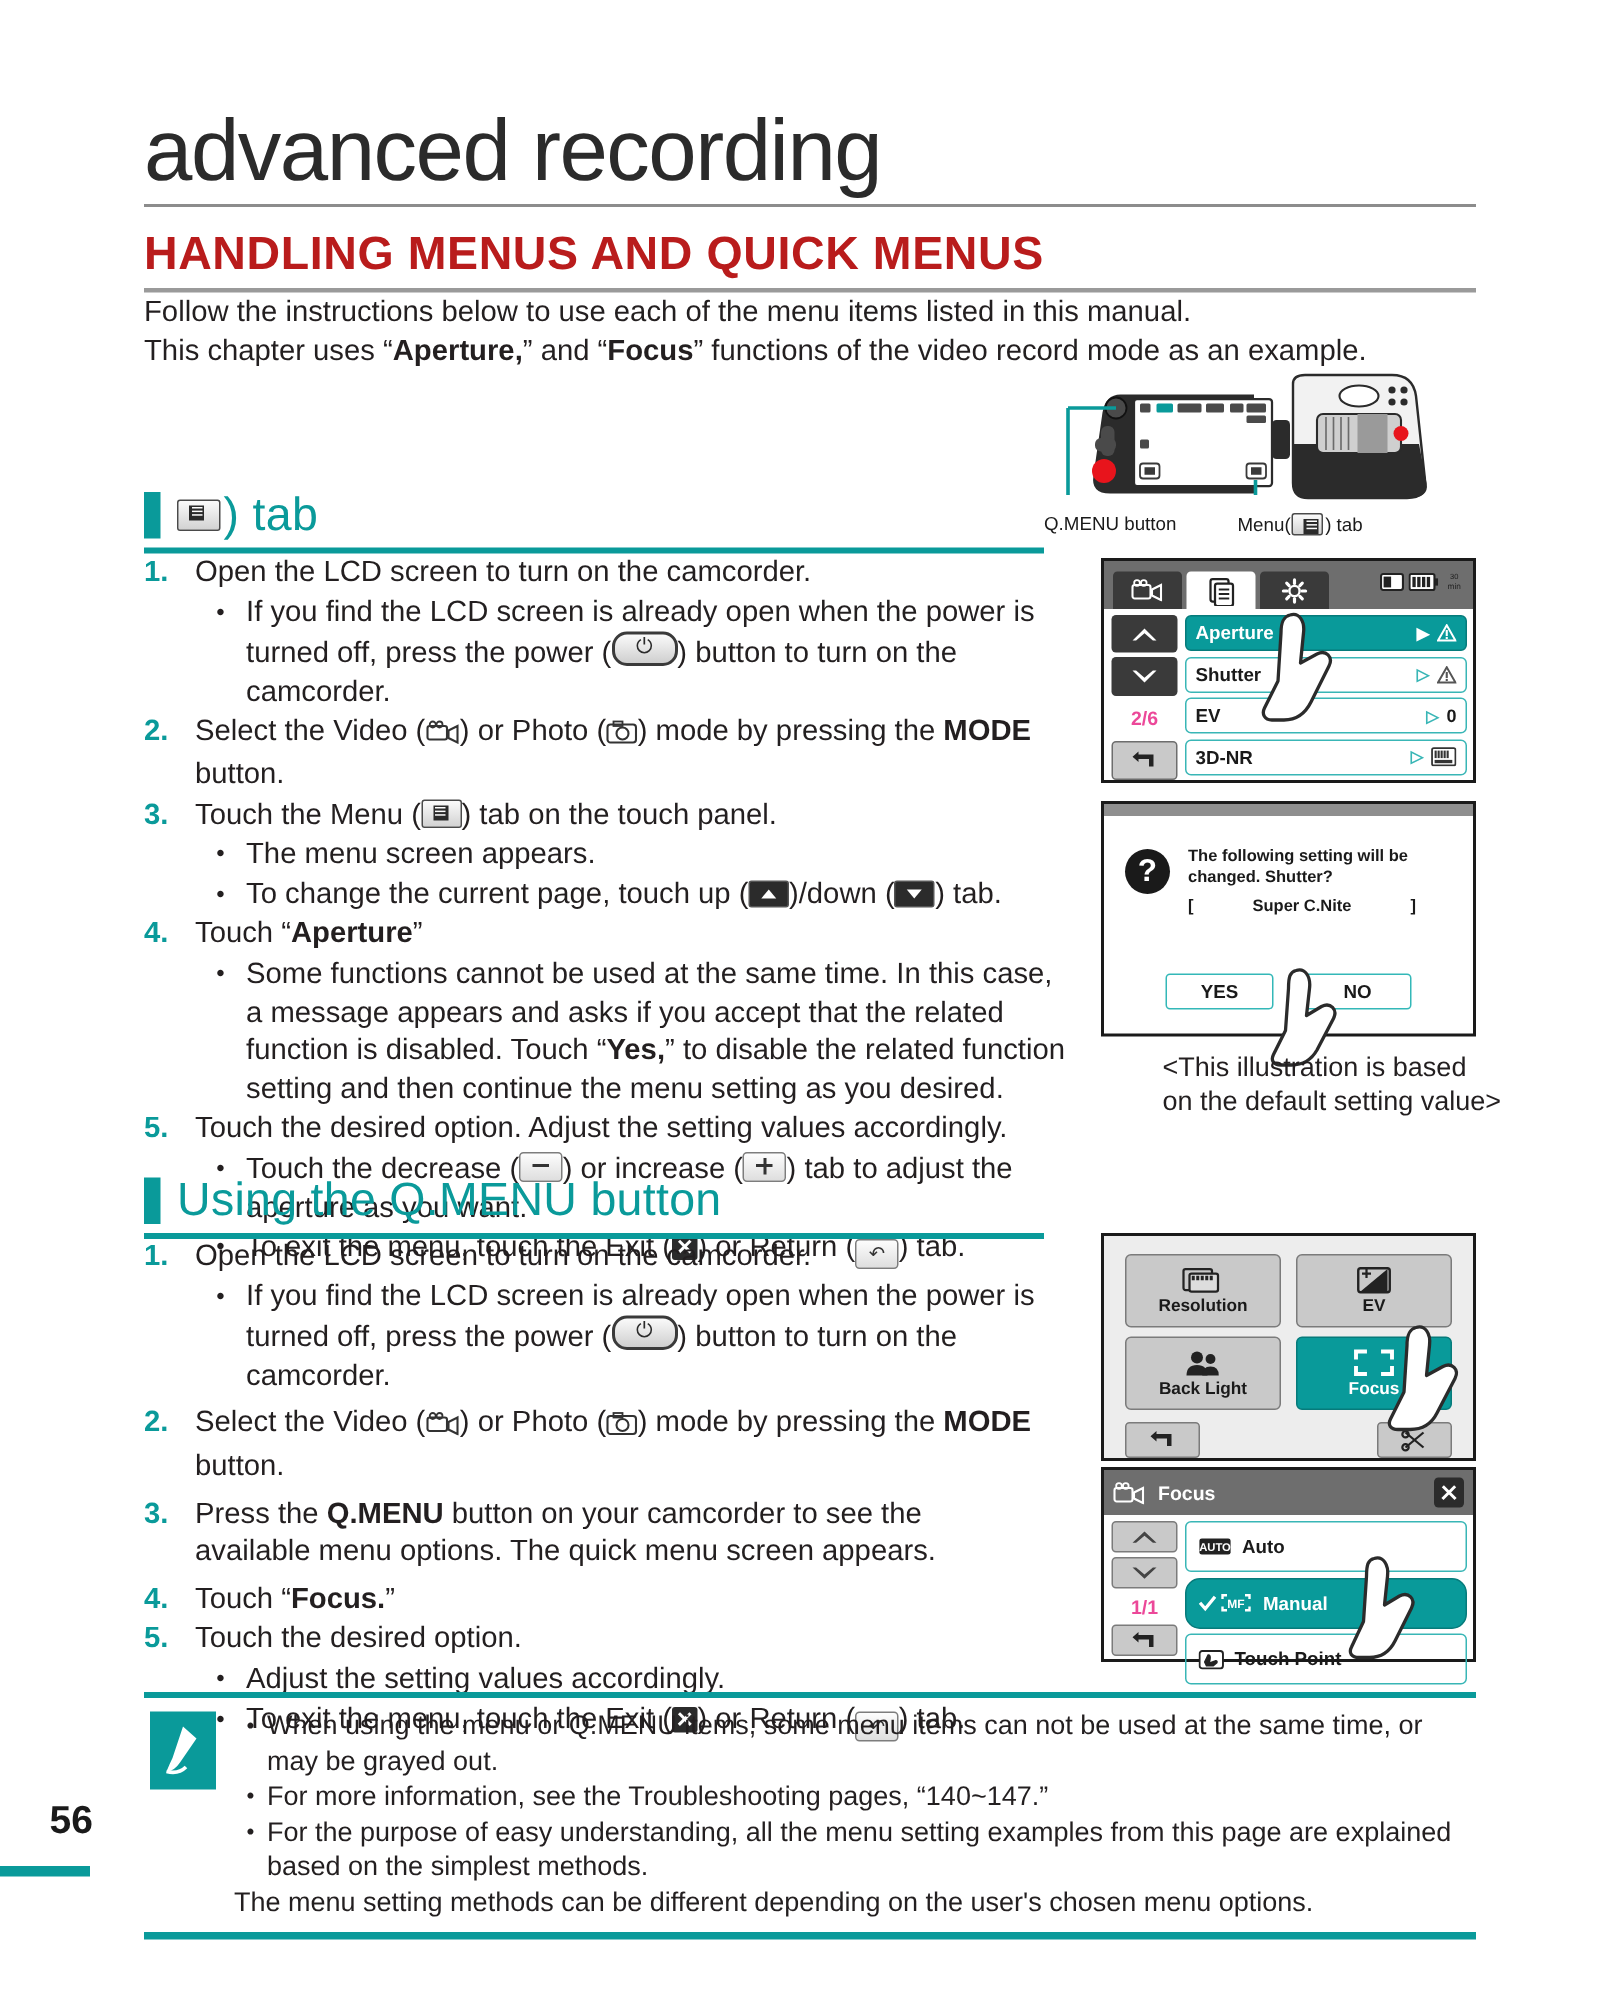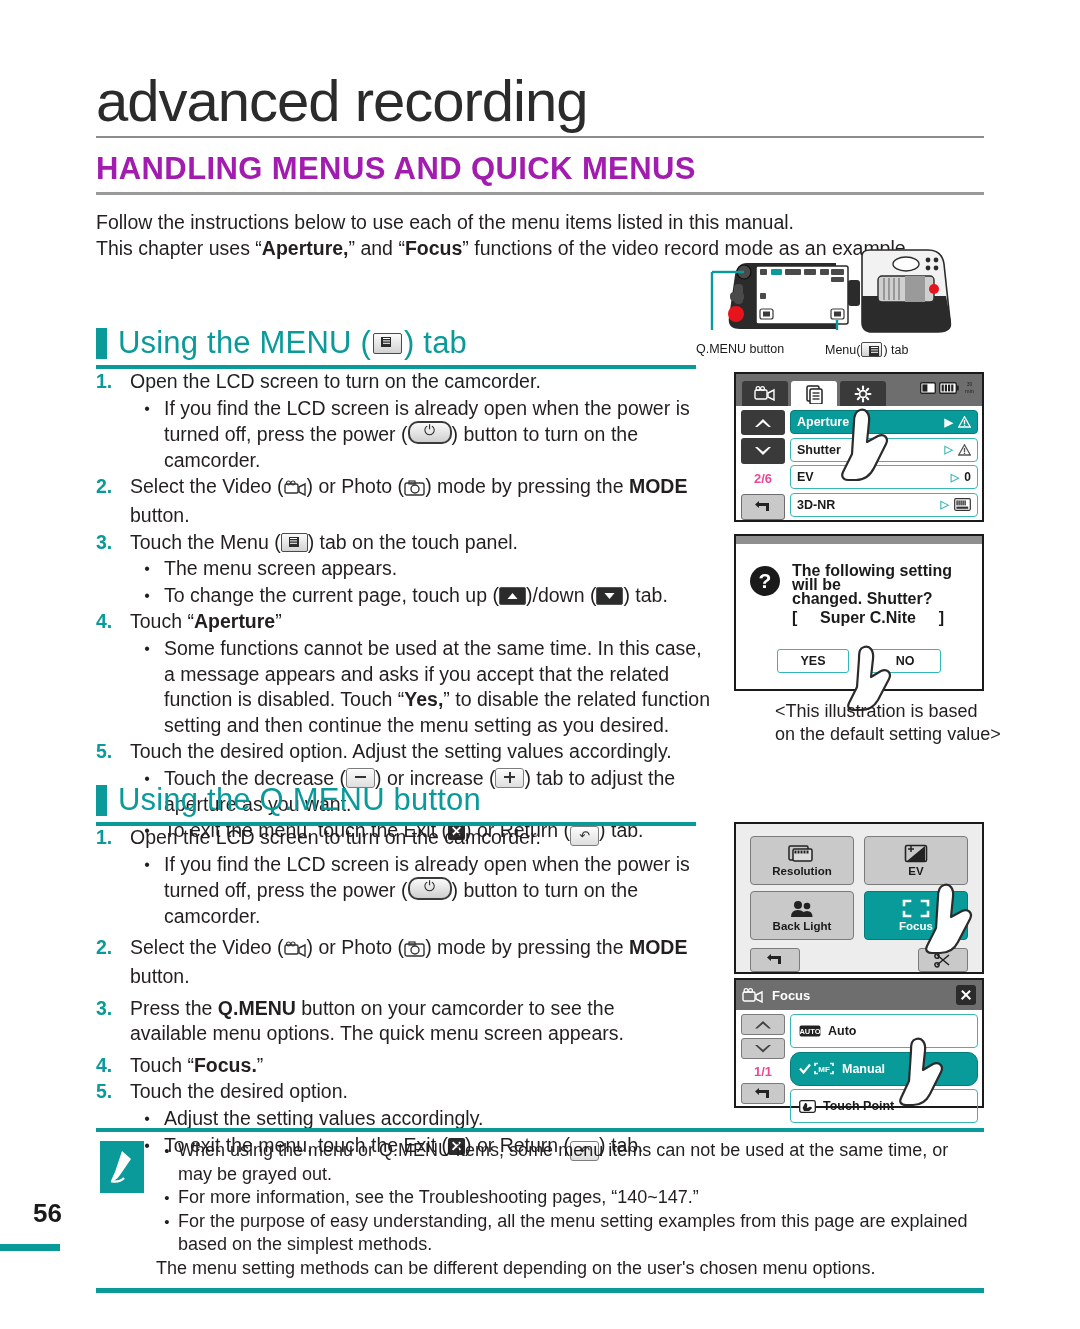--- a/index.html
+++ b/index.html
@@ -11,25 +11,25 @@
   
   #page-title-wrap{position:absolute;left:96px;top:72px;width:888px;}
   #chapter-title{
     font-family:"Liberation Sans", sans-serif;
     font-size:58px;line-height:58px;font-weight:300;
     color:#2b2b2b;letter-spacing:-1px;
     -webkit-text-stroke:0px;
   }
   #chapter-rule{height:2px;background:#8c8c8c;margin-top:6px;width:888px;}
   #section-title{
-    color:#a21caf;font-size:31px;font-weight:bold;letter-spacing:.4px;
+    color:#b91c1c;font-size:31px;font-weight:bold;letter-spacing:.4px;
     margin-top:13px;
   }
   #section-rule{height:3px;background:#9a9a9a;margin-top:5px;width:888px;}
-  #intro{margin-top:14px;font-size:19.5px;line-height:26px;color:#231f20;}
+  #intro{font-size:19.5px;line-height:26px;color:#231f20;}
   #intro div{white-space:nowrap;}
   .b{font-weight:bold;}
 
   
   .subhead-wrap{position:absolute;left:96px;}
   .subhead{display:flex;align-items:center;}
   .subbar{width:11px;height:31px;background:#0a9a9a;margin-right:11px;}
   .subtext{color:#0a9a9a;font-size:31px;font-weight:normal;letter-spacing:.2px;
            display:flex;align-items:center;gap:2px;white-space:nowrap;}
   .subrule{height:4px;background:#0a9a9a;margin-top:4px;}
@@ -107,21 +107,21 @@
   .m-row .val{display:flex;align-items:center;gap:5px;font-size:12px;}
   .tri{font-size:11px;}
 
   
   #lcd2{left:734px;top:534px;width:250px;height:157px;}
   .d-top{height:8px;background:#8f8f8f;}
   .d-body{height:145px;position:relative;padding:14px 12px;box-sizing:border-box;}
   .d-qmark{width:30px;height:30px;border-radius:50%;background:#1a1a1a;color:#fff;
      font-size:21px;font-weight:bold;display:flex;align-items:center;justify-content:center;
      position:absolute;left:14px;top:22px;}
-  .d-msg{position:absolute;left:56px;top:20px;right:10px;font-size:16px;
+  .d-msg{position:absolute;left:56px;top:20px;right:10px;font-size:11px;
      font-weight:bold;line-height:14px;color:#1a1a1a;}
   .d-val{margin-top:5px;display:flex;justify-content:space-between;width:152px;}
   .d-btns{position:absolute;bottom:16px;left:0;right:0;display:flex;
      justify-content:center;gap:20px;}
   .d-btn{width:70px;height:22px;border:1.6px solid #33b8b8;border-radius:3px;
      display:flex;align-items:center;justify-content:center;font-size:12.5px;
      font-weight:bold;color:#1a1a1a;background:#fff;}
 
   #caption{left:738px;top:700px;width:250px;font-size:18px;line-height:23px;color:#231f20;margin-left:37px;}
 
@@ -246,21 +246,20 @@
     <span>Menu(</span>
       <span class="ic ic-menu" style="width:19px;height:13px;"></span>
       <span>) tab</span>
   </div>
 </div>
 
 <div class="subhead-wrap" style="top:325px;width:600px;">
   <div class="subhead">
     <div class="subbar"></div>
     <div class="subtext">
-      <span>Using the MENU (</span>
         <span class="ic ic-menu" style="width:27px;height:19px;vertical-align:-2px;"></span>
         <span>) tab</span>
     </div>
   </div>
   <div class="subrule" style="width:600px;"></div>
 </div>
 
 <div class="steps" style="top:368px;width:620px;">
   <div class="step">
     <div class="num">1.</div>

